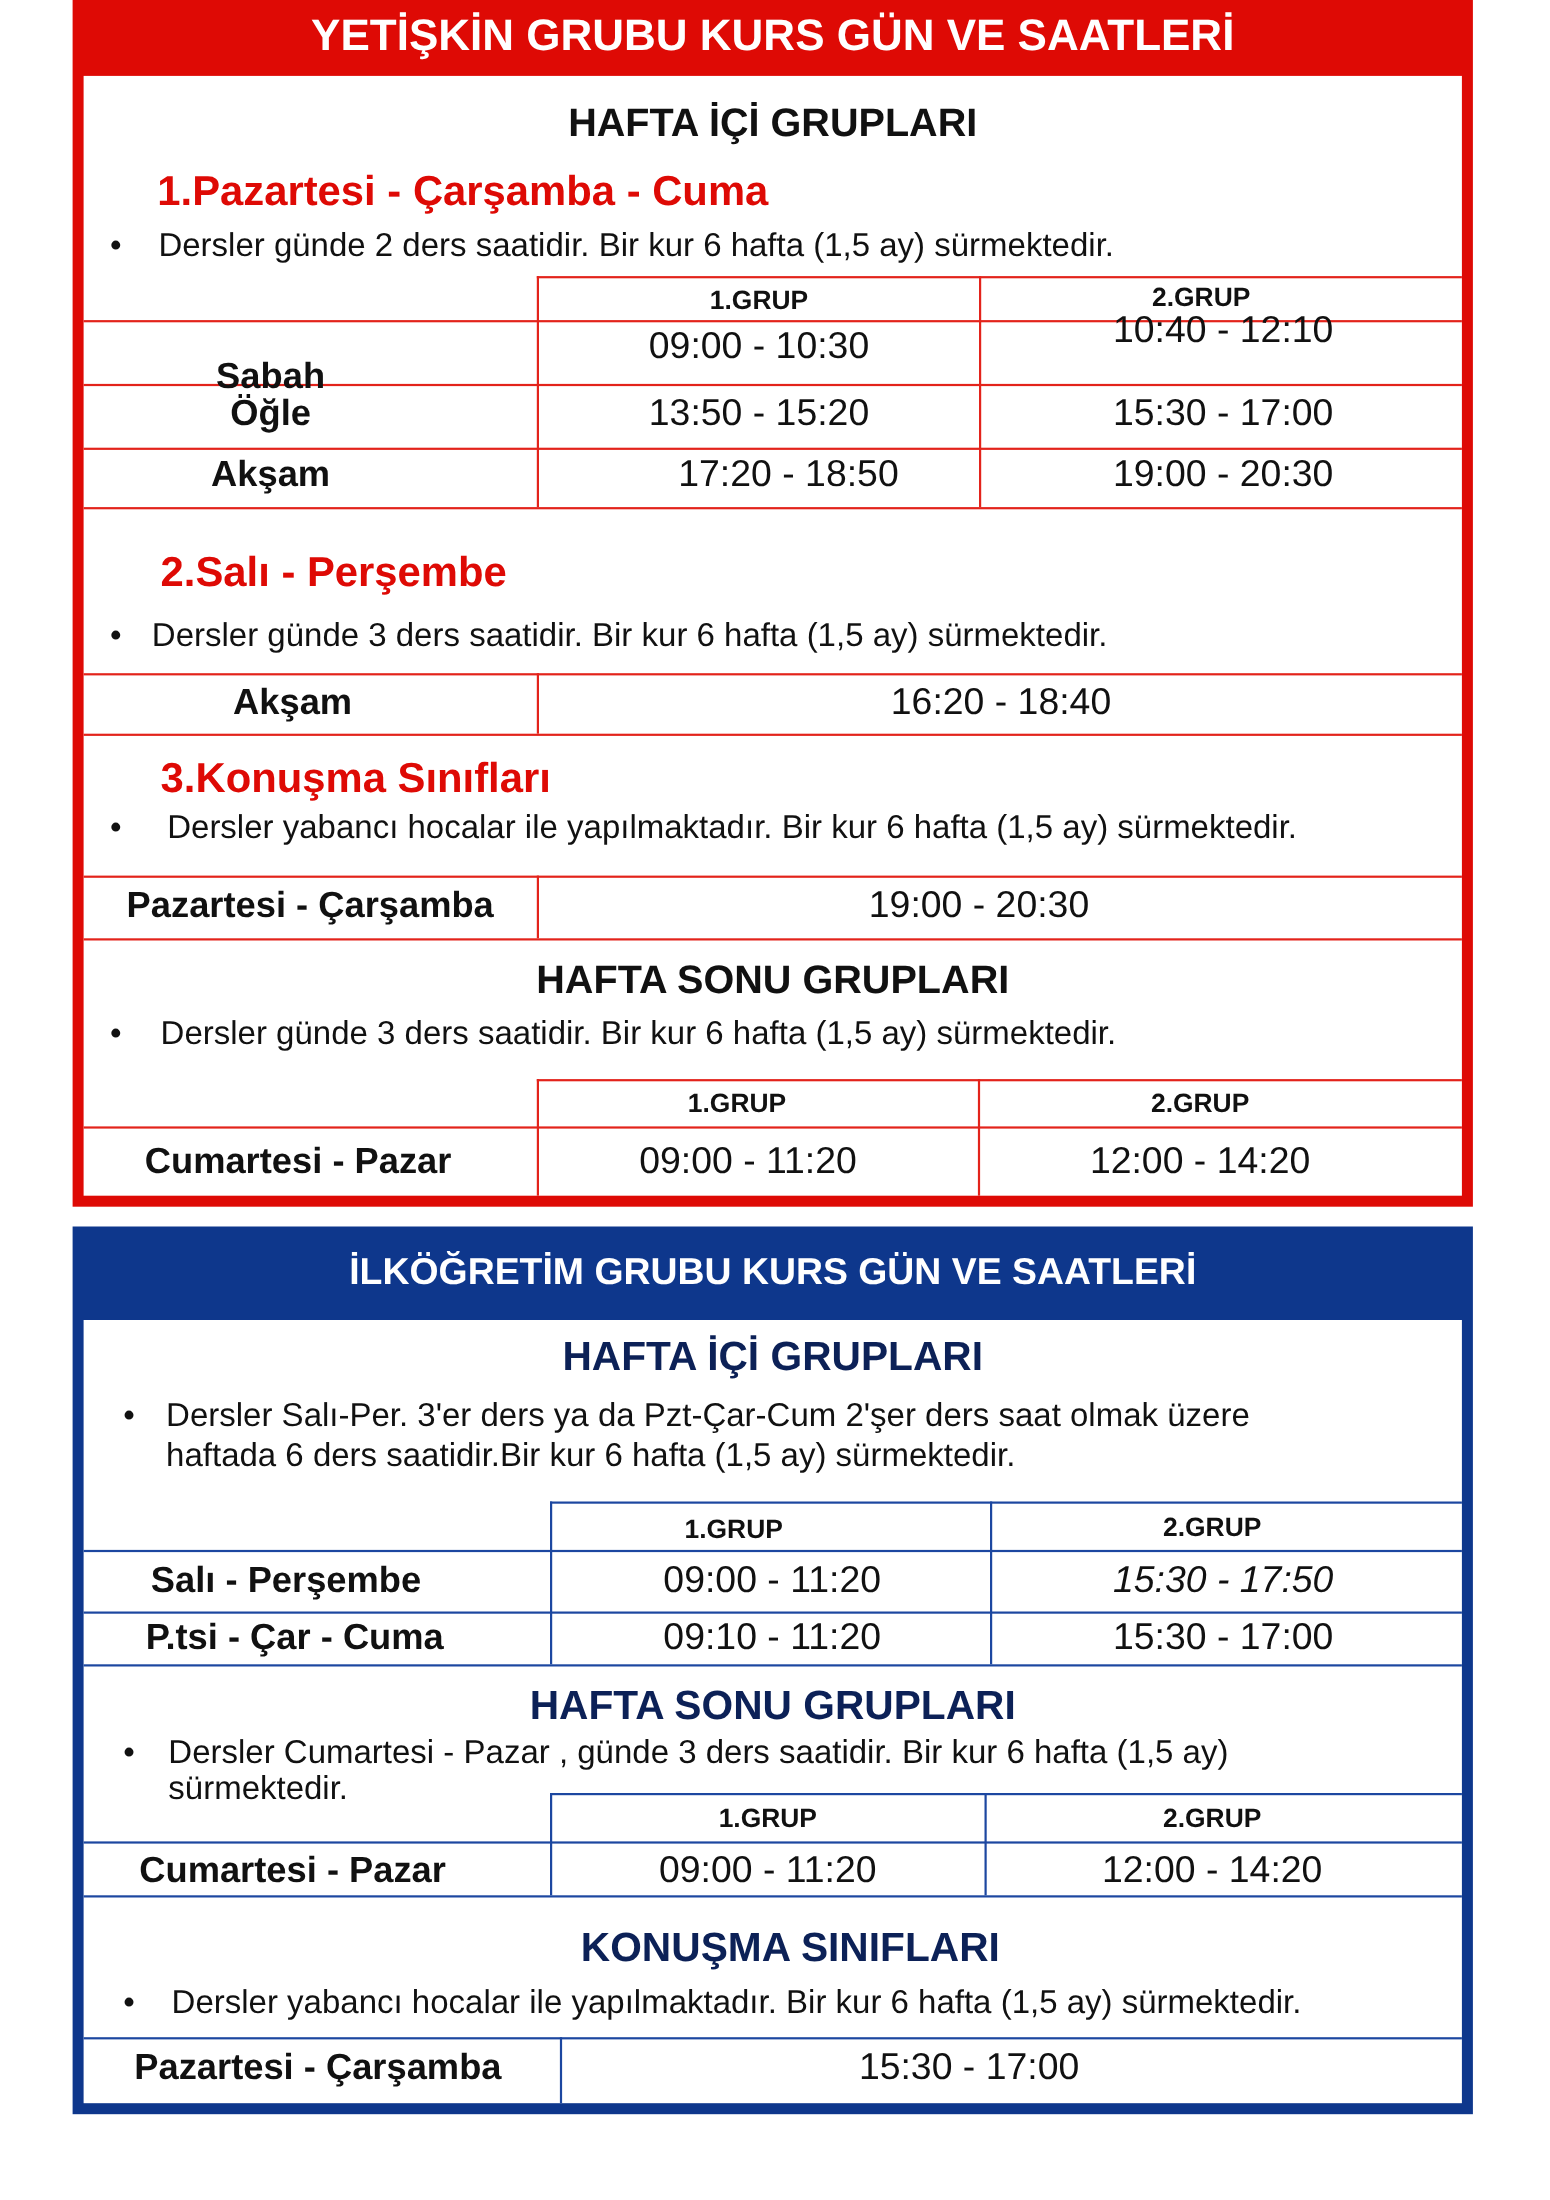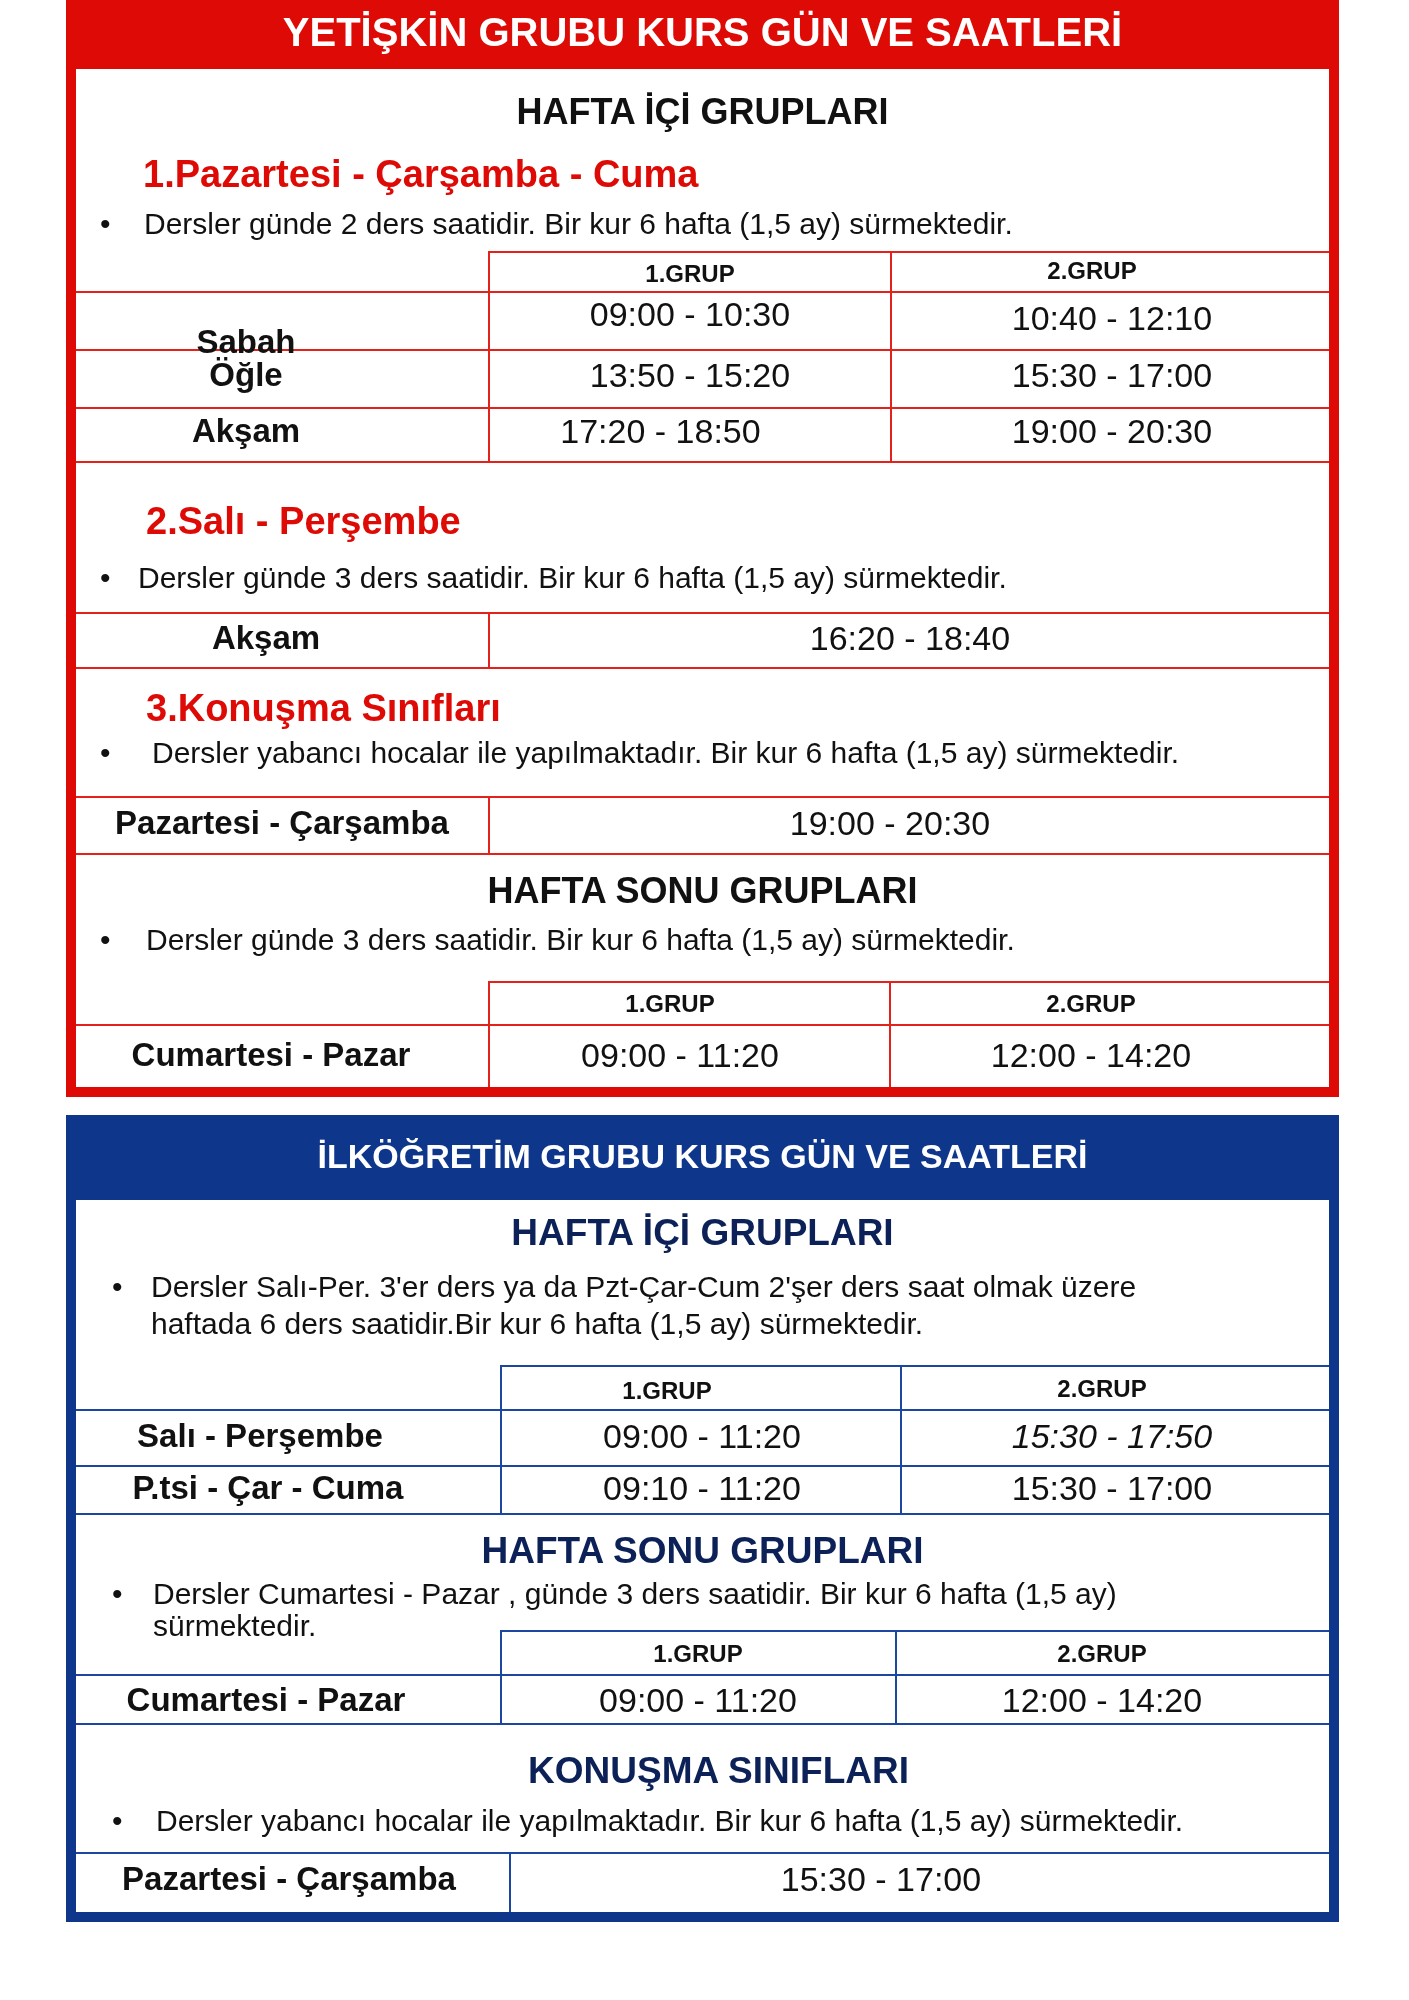--- a/index.html
+++ b/index.html
@@ -51,28 +51,28 @@
     <div class="hline" style="left:0; right:0; top:338px;"></div>
     <div class="hline" style="left:0; right:0; top:392px;"></div>
     <div class="vline" style="left:412px; top:182px; height:210px;"></div>
     <div class="vline" style="left:814px; top:182px; height:210px;"></div>
 
     <div class="cell grp" style="left:414px; width:400px; top:191px;">1.GRUP</div>
     <div class="cell grp" style="left:816px; width:400px; top:188px;">2.GRUP</div>
 
     <div class="cell lbl" style="left:0; width:340px; top:226px;margin-top:28px;">Sabah</div>
     <div class="cell time" style="left:414px; width:400px; top:226px;">09:00 - 10:30</div>
-    <div class="cell time" style="left:816px; width:440px; top:230px;">10:40 - 12:10</div>
+    <div class="cell time" style="left:816px; width:440px; top:212px;">10:40 - 12:10</div>
 
     <div class="cell lbl" style="left:0; width:340px; top:287px;">Öğle</div>
     <div class="cell time" style="left:414px; width:400px; top:287px;">13:50 - 15:20</div>
     <div class="cell time" style="left:816px; width:440px; top:287px;">15:30 - 17:00</div>
 
     <div class="cell lbl" style="left:0; width:340px; top:343px;">Akşam</div>
-    <div class="cell time" style="left:414px; width:341px; top:343px;">17:20 - 18:50</div>
+    <div class="cell time" style="left:400px; width:341px; top:343px;text-align:right;">17:20 - 18:50</div>
     <div class="cell time" style="left:816px; width:440px; top:343px;">19:00 - 20:30</div>
 
     <div class="sub-title" style="left:70px; top:431px;">2.Salı - Perşembe</div>
     <div class="bullet" style="left:24px; top:490px; width:1200px;">
       <span class="dot">•</span>
       <span class="txt" style="padding-left:38px;">Dersler günde 3 ders saatidir. Bir kur 6 hafta (1,5 ay) sürmektedir.</span>
     </div>
     <div class="hline" style="left:0; right:0; top:543px;"></div>
     <div class="hline" style="left:0; right:0; top:598px;"></div>
     <div class="vline" style="left:412px; top:543px; height:55px;"></div>

